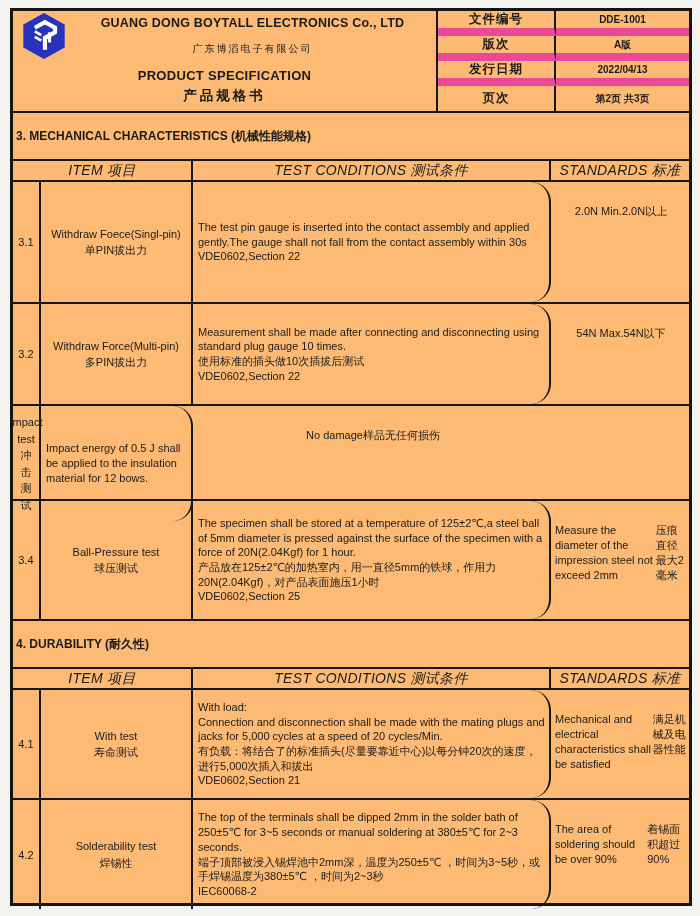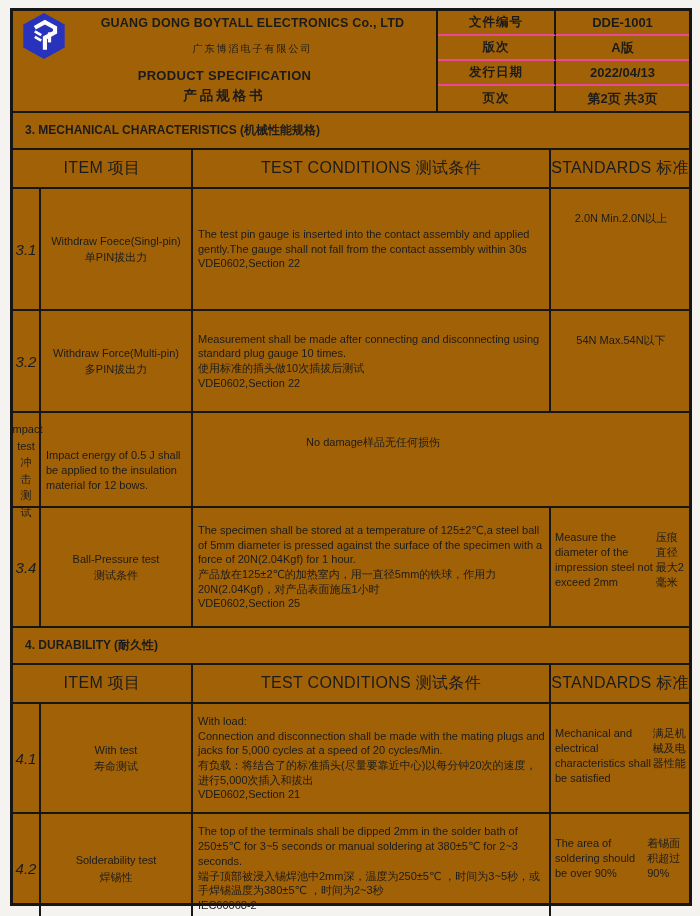--- a/index.html
+++ b/index.html
@@ -8,71 +8,71 @@
     background:#f4f3f0;
     font-family:"Liberation Sans","DejaVu Sans",sans-serif;
     color:#1b1b1b;
     -webkit-font-smoothing:antialiased;
   }
   .doc{
     box-sizing:border-box;
     width:682px;height:898px;
     margin:8px auto 0 10px;
     border:3px solid #161616;
-    background:#a16207;
+    background:#fdba74;
   }
   
   .header-grid{
     display:grid;
     grid-template-columns:425px 118px 1fr;
     grid-template-rows:25px 25px 25px 25px;
     border-bottom:2px solid #161616;
   }
   .cell{box-sizing:border-box;display:flex;align-items:center;justify-content:center;}
   .vb{border-right:2px solid #161616;}
-  .hb{border-bottom:2px solid #ec4899;}
+  .hb{border-bottom:8px solid #ec4899;}
   .company-cell{grid-column:1;grid-row:1/3;flex-direction:column;position:relative;padding-left:56px;}
   .product-cell{grid-column:1;grid-row:3/5;flex-direction:column;}
   .company-en{font-weight:bold;font-size:12.5px;letter-spacing:.2px;}
   .company-cn{font-weight:normal;font-size:10px;margin-top:12px;letter-spacing:2px;}
   .product-en{font-weight:bold;font-size:13px;letter-spacing:.3px;}
   .product-cn{font-weight:bold;font-size:13.5px;margin-top:4px;letter-spacing:3px;}
   .meta-label{font-weight:bold;font-size:12.5px;letter-spacing:1px;}
-  .meta-value{font-weight:bold;font-size:13px;}
+  .meta-value{font-weight:bold;font-size:10px;}
   .logo{position:absolute;left:8px;top:1px;width:46px;height:48px;}
   
   .band{
-    box-sizing:border-box;height:37px;
+    box-sizing:border-box;height:48px;
     display:flex;align-items:center;
-    padding-left:12px;
+    padding-left:3px;
     border-bottom:2px solid #161616;
     font-weight:bold;font-size:12px;
   }
   
   .sec-table{display:block;}
   .row{
     display:grid;
     grid-template-columns:28px 152px 1fr 138px;
     box-sizing:border-box;
   }
   .row > div{box-sizing:border-box;}
   .tr-b{border-bottom:2px solid #161616;}
   .th{
     display:flex;align-items:center;justify-content:center;
-    font-size:16px;height:37px;letter-spacing:.3px;
+    font-size:14px;height:19px;letter-spacing:.3px;font-style:italic;
   }
   .th-item{grid-column:1/3;}
-  .c-no{display:flex;align-items:center;justify-content:center;font-size:15px;font-style:italic;}
+  .c-no{display:flex;align-items:center;justify-content:center;font-size:11px;}
   .c-name{
     display:flex;flex-direction:column;align-items:center;justify-content:center;
     text-align:center;font-size:11px;line-height:1.5;padding:8px;
   }
   .c-cond{
     display:flex;flex-direction:column;justify-content:center;
-    font-size:11px;line-height:1.34;padding:3px 2px 3px 5px;
+    font-size:11px;line-height:1.34;padding:3px 2px 3px 5px;border-radius:20px;
   }
   .c-std{
     display:flex;flex-direction:row;justify-content:center;
     font-size:11px;line-height:1.35;padding:2px 2px 2px 4px;margin-top:20px;
   }
   .h122{height:122px}.h102{height:102px}.h95{height:95px}.h120{height:120px}
   .h110{height:110px}.h109{height:109px}
 </style>
 </head>
 <body>
@@ -166,21 +166,21 @@
       <div class="c-std">
         <div>No damage</div>
         <div>样品无任何损伤</div>
       </div>
     </div>
 
     <div class="row tr-b h120">
       <div class="c-no vb">3.4</div>
       <div class="c-name vb">
         <div>Ball-Pressure test</div>
-        <div>测试条件</div>
+        <div>球压测试</div>
       </div>
       <div class="c-cond vb">
         <div>The specimen shall be stored at a temperature of 125±2℃,a steel ball of 5mm diameter is pressed against the surface of the specimen with a force of 20N(2.04Kgf) for 1 hour.</div>
         <div>产品放在125±2℃的加热室内，用一直径5mm的铁球，作用力20N(2.04Kgf)，对产品表面施压1小时</div>
         <div>VDE0602,Section 25</div>
       </div>
       <div class="c-std">
         <div>Measure the diameter of the impression steel not exceed 2mm</div>
         <div>压痕直径最大2毫米</div>
       </div>

